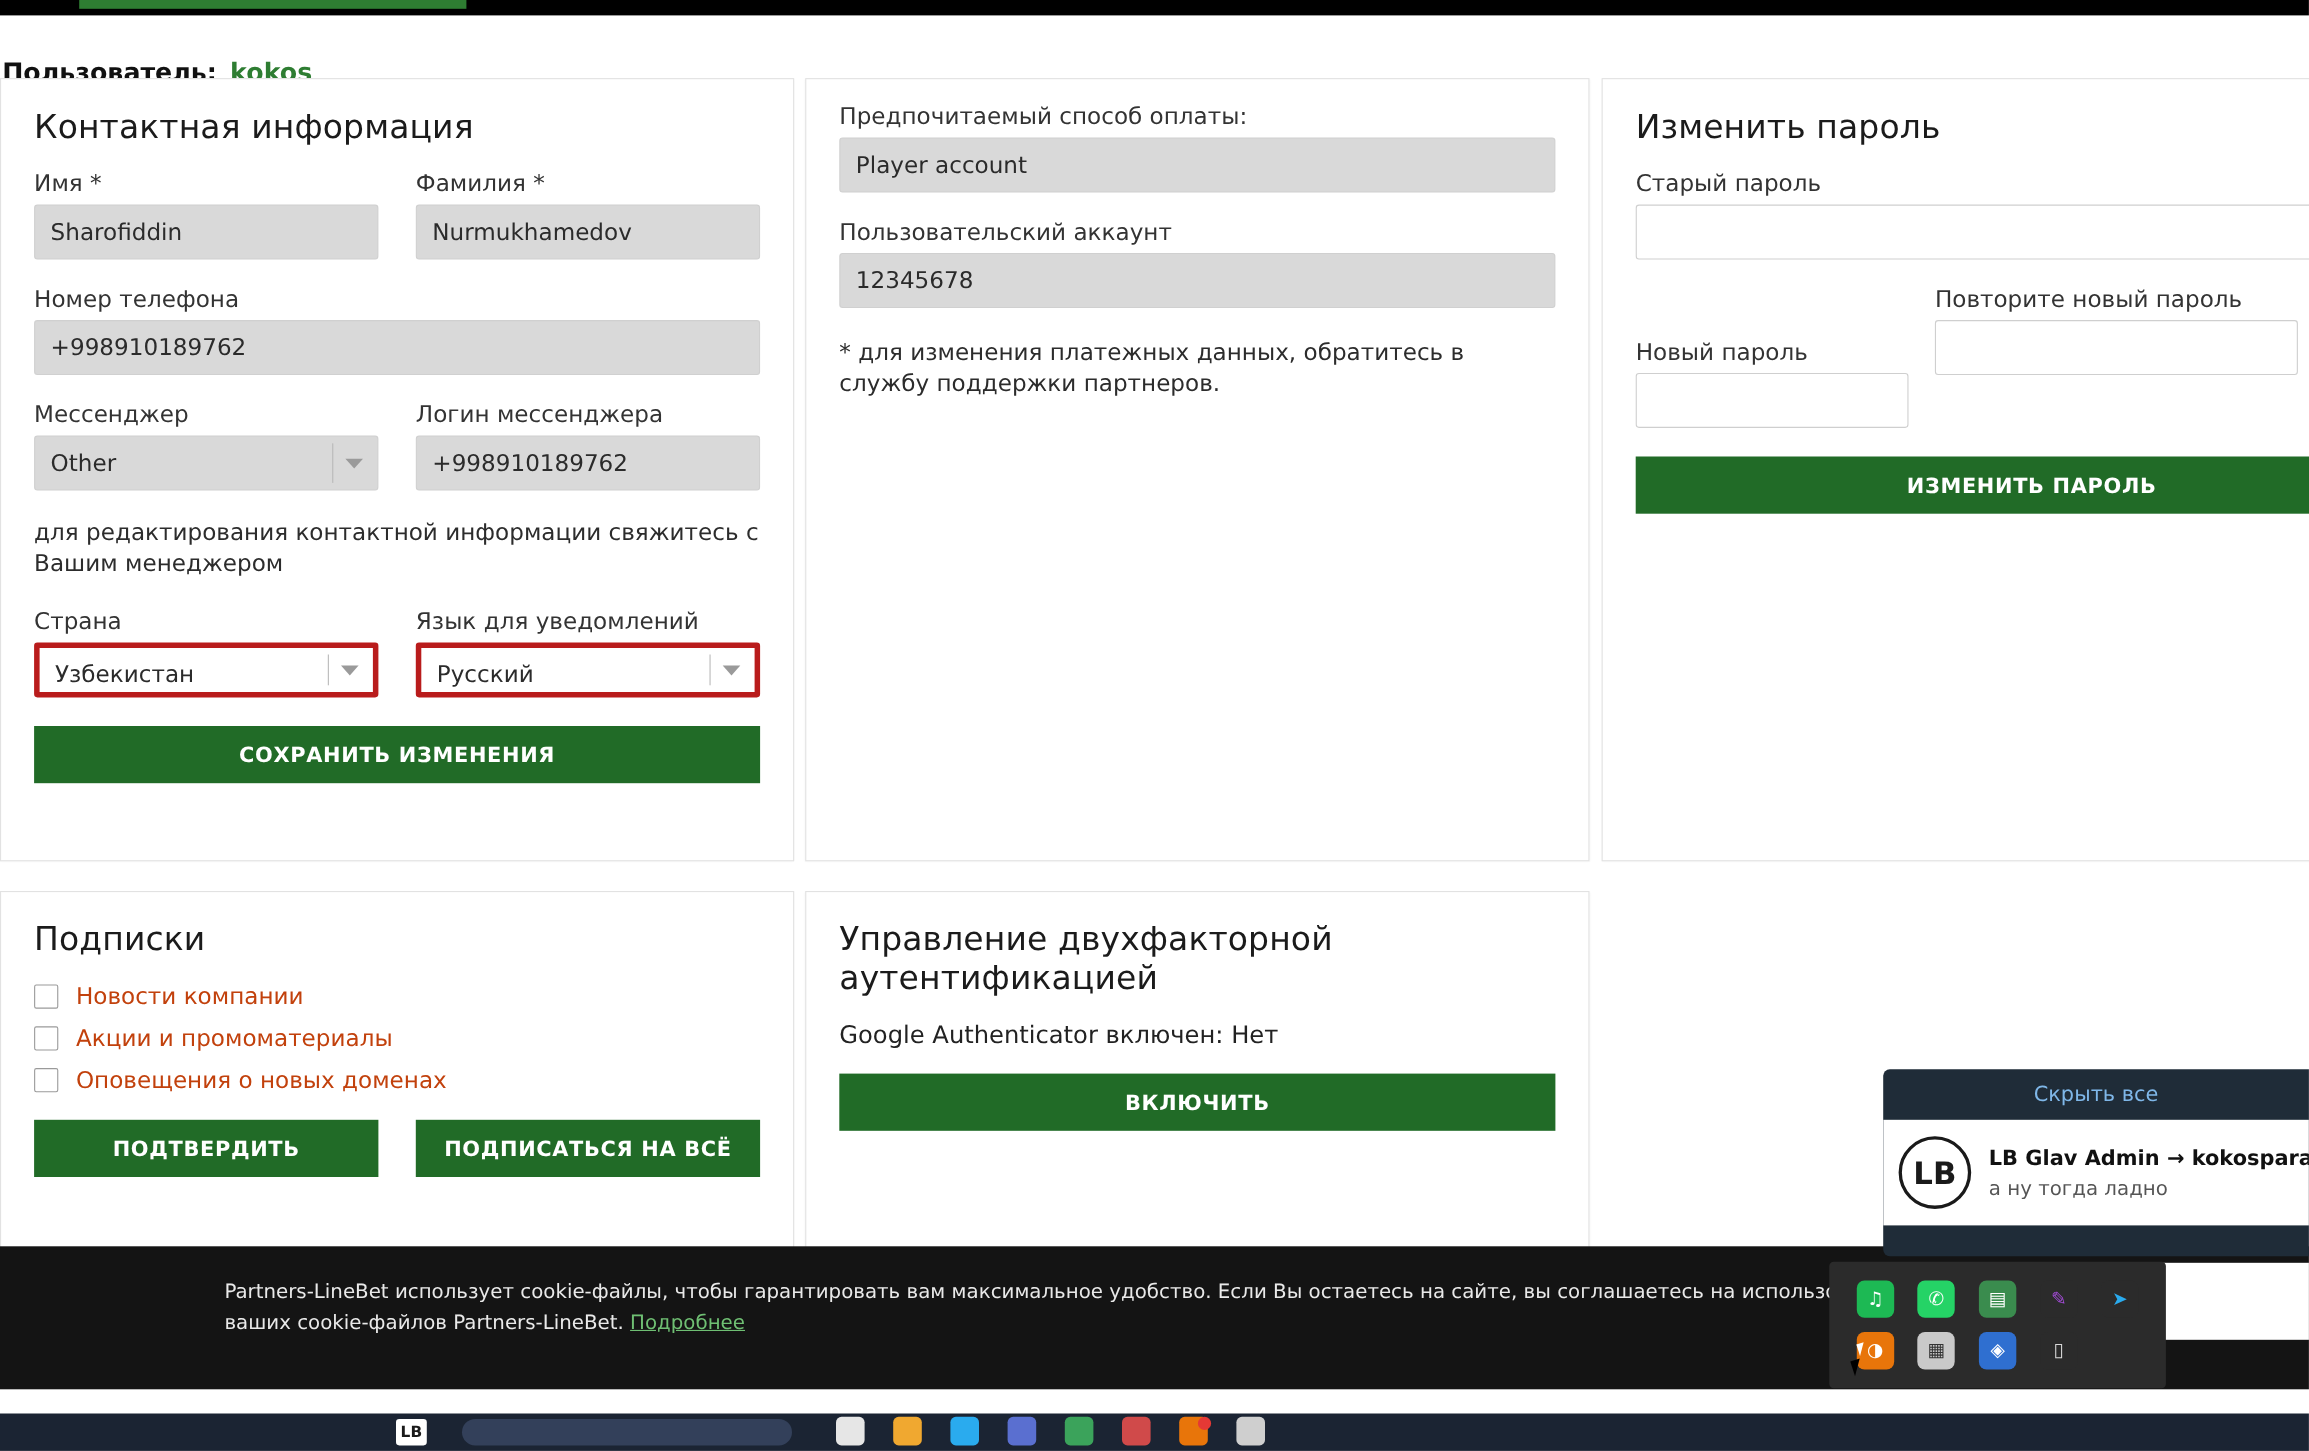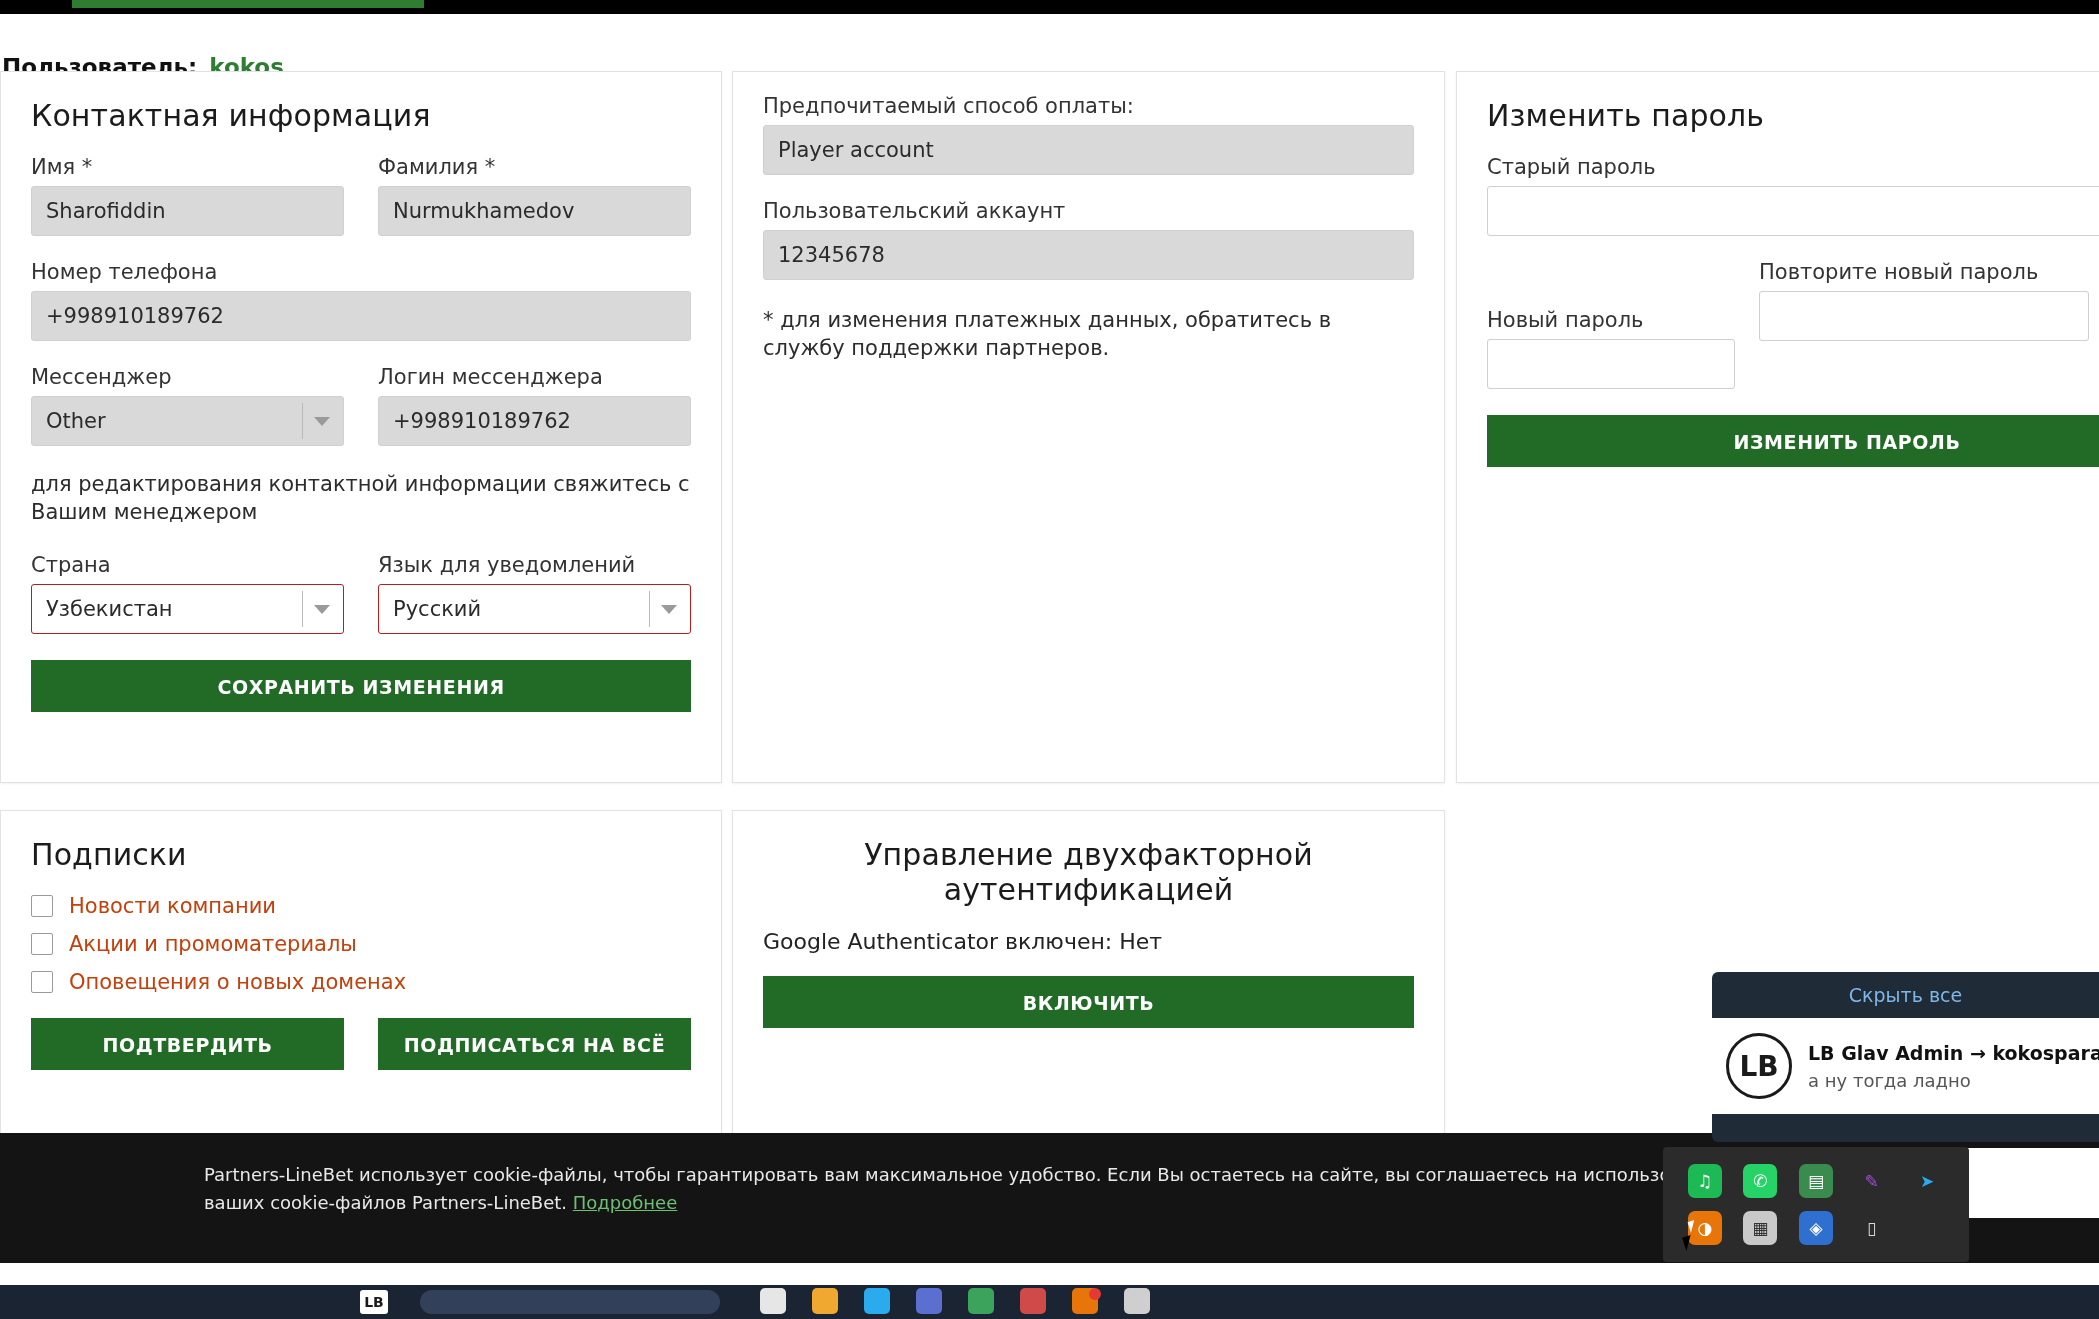--- a/index.html
+++ b/index.html
@@ -63,21 +63,21 @@
   .card-2fa     { left: 732px; top: 739px; width: 713px;  height: 400px; }
 
   .card h2 {
     margin: 0;
     padding: 26px 30px 0 30px;
     font-size: 30px;
     font-weight: 400;
     color: #1b1b1b;
     letter-spacing: .1px;
   }
-  .card h2.center { text-align: center; }
+  .card h2.center { }
 
   .field-label {
     font-size: 21px;
     color: #333333;
     margin-bottom: 7px;
   }
   .row {
     display: flex;
     gap: 34px;
     padding: 0 30px;
@@ -121,21 +121,21 @@
     padding: 0 52px 0 14px;
     line-height: 48px;
     white-space: nowrap;
     overflow: hidden;
   }
   .select-wh {
     position: relative;
     width: 100%;
     height: 50px;
     background: #ffffff;
-    border: 1px solid #b91c1c;
+    border: 5px solid #b91c1c;
     border-radius: 3px;
     font-size: 21px;
     color: #2b2b2b;
     padding: 0 52px 0 14px;
     line-height: 48px;
     white-space: nowrap;
     overflow: hidden;
   }
   .sel-div {
     position: absolute; right: 40px; top: 6px; bottom: 6px;

